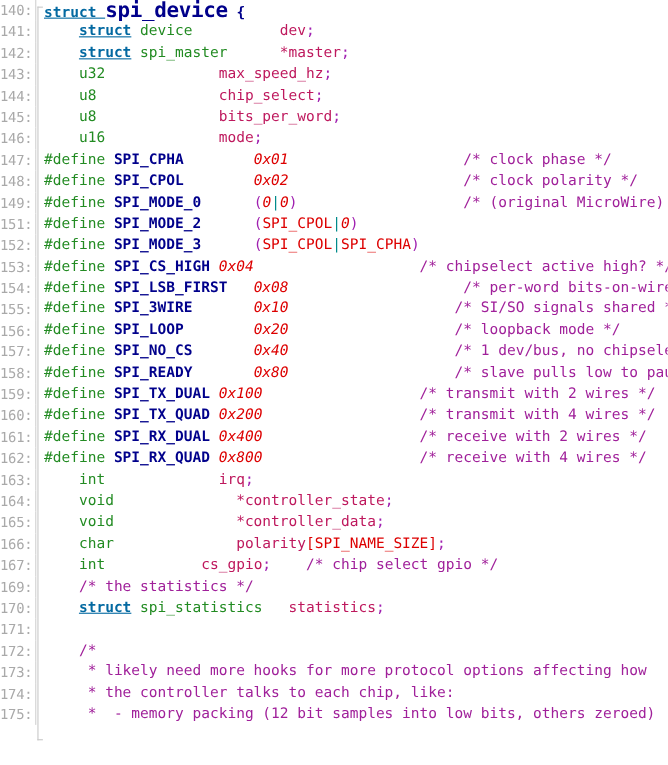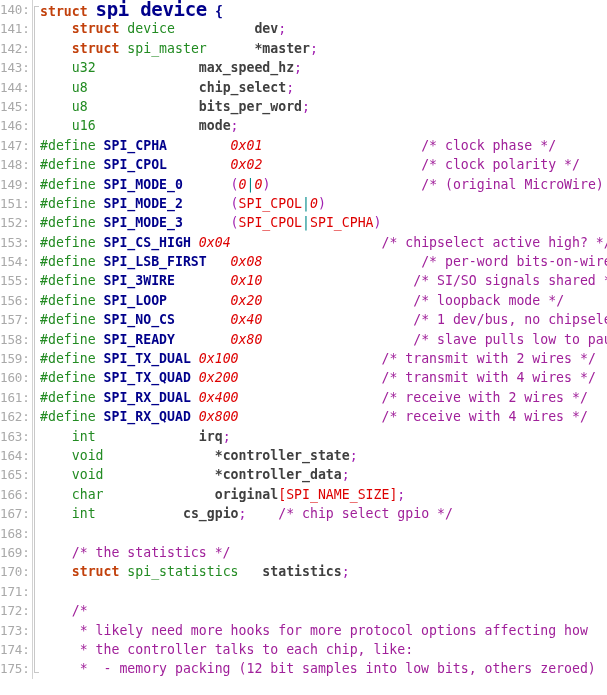--- a/index.html
+++ b/index.html
@@ -40,23 +40,23 @@
     flex: 0 0 33px;
   }
   .code {
     padding-left: 7px;
     white-space: pre;
     flex: 1 1 auto;
     overflow: hidden;
     color: #000000;
   }
   
-  .kw      { color: #c2410c; font-weight: bold; }   
+  .kw      { color: #0369a1; font-weight: bold; text-decoration: underline; }   
   .type    { color: #228b22; text-align: right; }                      
-  .var     { color: #404040; font-weight: bold; }   
+  .var     { color: #be185d; font-weight: normal; }   
   .pp      { color: #228b22; }                      
   .macro   { color: #00008b; font-weight: bold; }   
   .num     { color: #dd0000; font-style: italic; }                      
   .ident   { color: #dd0000; }                      
   .punc    { color: #a020b0; }                      
   .brk     { color: #dd0000; }                      
   .op      { color: #008b8b; }                      
   .semi    { color: #a020b0; }                      
   .cmt     { color: #a0209a; }                      
   .bigname { color: #00008b; font-weight: bold; font-size: 19px; letter-spacing: -0.3px; }
@@ -99,23 +99,22 @@
       <div class="line"><div class="gutter">156:</div><div class="code"><span class="pp">#define</span><span> </span><span class="macro">SPI_LOOP</span><span>        </span><span class="num">0x20</span><span>                   </span><span class="cmt">/* loopback mode */</span></div></div>
       <div class="line"><div class="gutter">157:</div><div class="code"><span class="pp">#define</span><span> </span><span class="macro">SPI_NO_CS</span><span>       </span><span class="num">0x40</span><span>                   </span><span class="cmt">/* 1 dev/bus, no chipselect */</span></div></div>
       <div class="line"><div class="gutter">158:</div><div class="code"><span class="pp">#define</span><span> </span><span class="macro">SPI_READY</span><span>       </span><span class="num">0x80</span><span>                   </span><span class="cmt">/* slave pulls low to pause */</span></div></div>
       <div class="line"><div class="gutter">159:</div><div class="code"><span class="pp">#define</span><span> </span><span class="macro">SPI_TX_DUAL</span><span> </span><span class="num">0x100</span><span>                  </span><span class="cmt">/* transmit with 2 wires */</span></div></div>
       <div class="line"><div class="gutter">160:</div><div class="code"><span class="pp">#define</span><span> </span><span class="macro">SPI_TX_QUAD</span><span> </span><span class="num">0x200</span><span>                  </span><span class="cmt">/* transmit with 4 wires */</span></div></div>
       <div class="line"><div class="gutter">161:</div><div class="code"><span class="pp">#define</span><span> </span><span class="macro">SPI_RX_DUAL</span><span> </span><span class="num">0x400</span><span>                  </span><span class="cmt">/* receive with 2 wires */</span></div></div>
       <div class="line"><div class="gutter">162:</div><div class="code"><span class="pp">#define</span><span> </span><span class="macro">SPI_RX_QUAD</span><span> </span><span class="num">0x800</span><span>                  </span><span class="cmt">/* receive with 4 wires */</span></div></div>
       <div class="line"><div class="gutter">163:</div><div class="code"><span>    </span><span class="type">int</span><span>             </span><span class="var">irq</span><span class="semi">;</span></div></div>
       <div class="line"><div class="gutter">164:</div><div class="code"><span>    </span><span class="type">void</span><span>              </span><span class="var">*controller_state</span><span class="semi">;</span></div></div>
       <div class="line"><div class="gutter">165:</div><div class="code"><span>    </span><span class="type">void</span><span>              </span><span class="var">*controller_data</span><span class="semi">;</span></div></div>
-      <div class="line"><div class="gutter">166:</div><div class="code"><span>    </span><span class="type">char</span><span>              </span><span class="var">original</span><span class="brk">[</span><span class="ident">SPI_NAME_SIZE</span><span class="brk">]</span><span class="semi">;</span></div></div>
+      <div class="line"><div class="gutter">166:</div><div class="code"><span>    </span><span class="type">char</span><span>              </span><span class="var">polarity</span><span class="brk">[</span><span class="ident">SPI_NAME_SIZE</span><span class="brk">]</span><span class="semi">;</span></div></div>
       <div class="line"><div class="gutter">167:</div><div class="code"><span>    </span><span class="type">int</span><span>           </span><span class="var">cs_gpio</span><span class="semi">;</span><span>    </span><span class="cmt">/* chip select gpio */</span></div></div>
-      <div class="line"><div class="gutter">168:</div><div class="code"></div></div>
       <div class="line"><div class="gutter">169:</div><div class="code"><span>    </span><span class="cmt">/* the statistics */</span></div></div>
       <div class="line"><div class="gutter">170:</div><div class="code"><span>    </span><span class="kw">struct</span><span> </span><span class="type">spi_statistics</span><span>   </span><span class="var">statistics</span><span class="semi">;</span></div></div>
       <div class="line"><div class="gutter">171:</div><div class="code"></div></div>
       <div class="line"><div class="gutter">172:</div><div class="code"><span>    </span><span class="cmt">/*</span></div></div>
       <div class="line"><div class="gutter">173:</div><div class="code"><span>    </span><span class="cmt"> * likely need more hooks for more protocol options affecting how</span></div></div>
       <div class="line"><div class="gutter">174:</div><div class="code"><span>    </span><span class="cmt"> * the controller talks to each chip, like:</span></div></div>
       <div class="line"><div class="gutter">175:</div><div class="code"><span>    </span><span class="cmt"> *  - memory packing (12 bit samples into low bits, others zeroed)</span></div></div>
     </div>
 </div>
 

